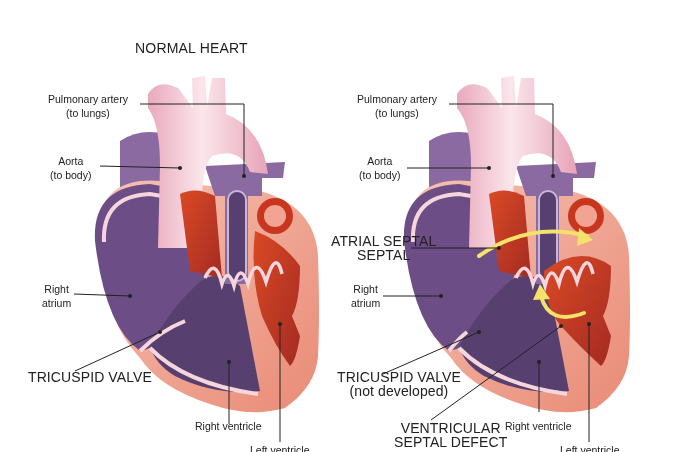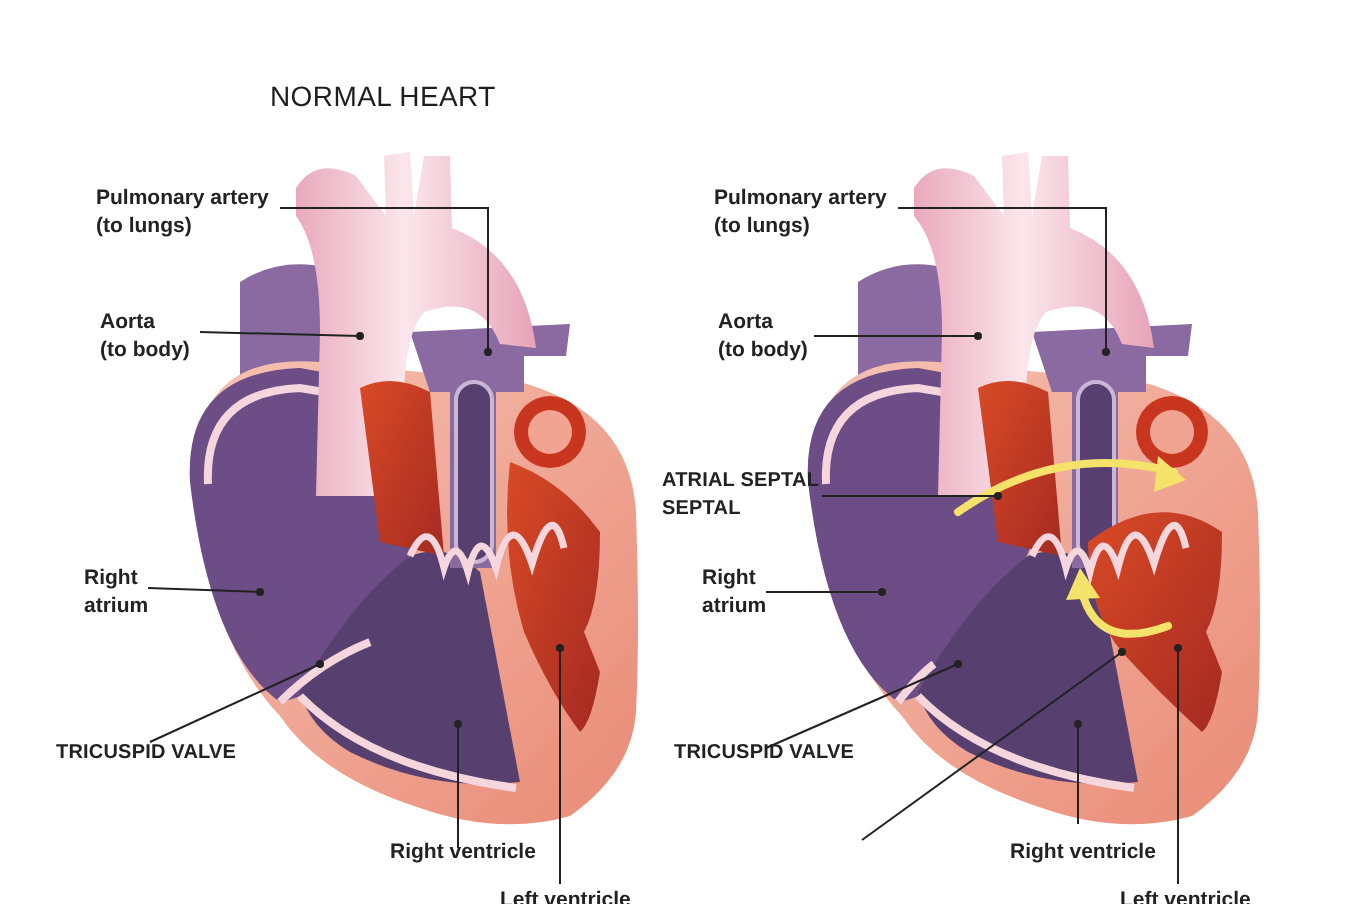--- a/index.html
+++ b/index.html
@@ -2,22 +2,22 @@
 <html><head>
   <meta charset="utf-8">
   <style>
     html, body { margin: 0; padding: 0; background: #ffffff; }
     body { width: 678px; height: 452px; position: relative; overflow: hidden;
            font-family: "Liberation Sans", "DejaVu Sans", sans-serif; color: #222; }
     .panel { position: absolute; top: 16px; width: 339px; height: 452px; }
     #panel-normal { left: 0; }
     #panel-atresia { left: 339px; }
     .title { position: absolute; font-size: 14px; letter-spacing: 0.2px; color: #1e1e1e; white-space: nowrap; }
-    .label { position: absolute; font-size: 10.5px; line-height: 14px; color: #222; text-align: left; white-space: nowrap; font-weight: bold; }
-    .label.caps { font-size: 10px; letter-spacing: 0.1px; }
+    .label { position: absolute; font-size: 10.5px; line-height: 14px; color: #222; text-align: center; white-space: nowrap; }
+    .label.caps { font-size: 14px; letter-spacing: 0.1px; }
     svg.heart { position: absolute; left: 0; top: 0; }
   </style>
 </head>
 <body>
 
 <div class="panel" id="panel-normal">
   <div class="title" style="left:135px; top:24px;">NORMAL HEART</div>
 
   <svg class="heart" width="339" height="452" viewBox="0 0 339 452">
     <defs>
@@ -180,20 +180,25 @@
   <div class="label caps" style="left:-8px; top:218px;">
     <div>ATRIAL SEPTAL</div>
       <div>SEPTAL</div>
   </div>
   <div class="label" style="left:12px; top:266px;">
     <div>Right</div>
       <div>atrium</div>
   </div>
   <div class="label caps" style="left:-2px; top:354px;">
     <div>TRICUSPID VALVE</div>
+      <div>(not developed)</div>
+  </div>
+  <div class="label caps" style="left:55px; top:405px;">
+    <div>VENTRICULAR</div>
+      <div>SEPTAL DEFECT</div>
   </div>
   <div class="label" style="left:166px; top:403px;">
     <div>Right ventricle</div>
   </div>
   <div class="label" style="left:221px; top:427px;">
     <div>Left ventricle</div>
   </div>
 </div>
 
 </body></html>

